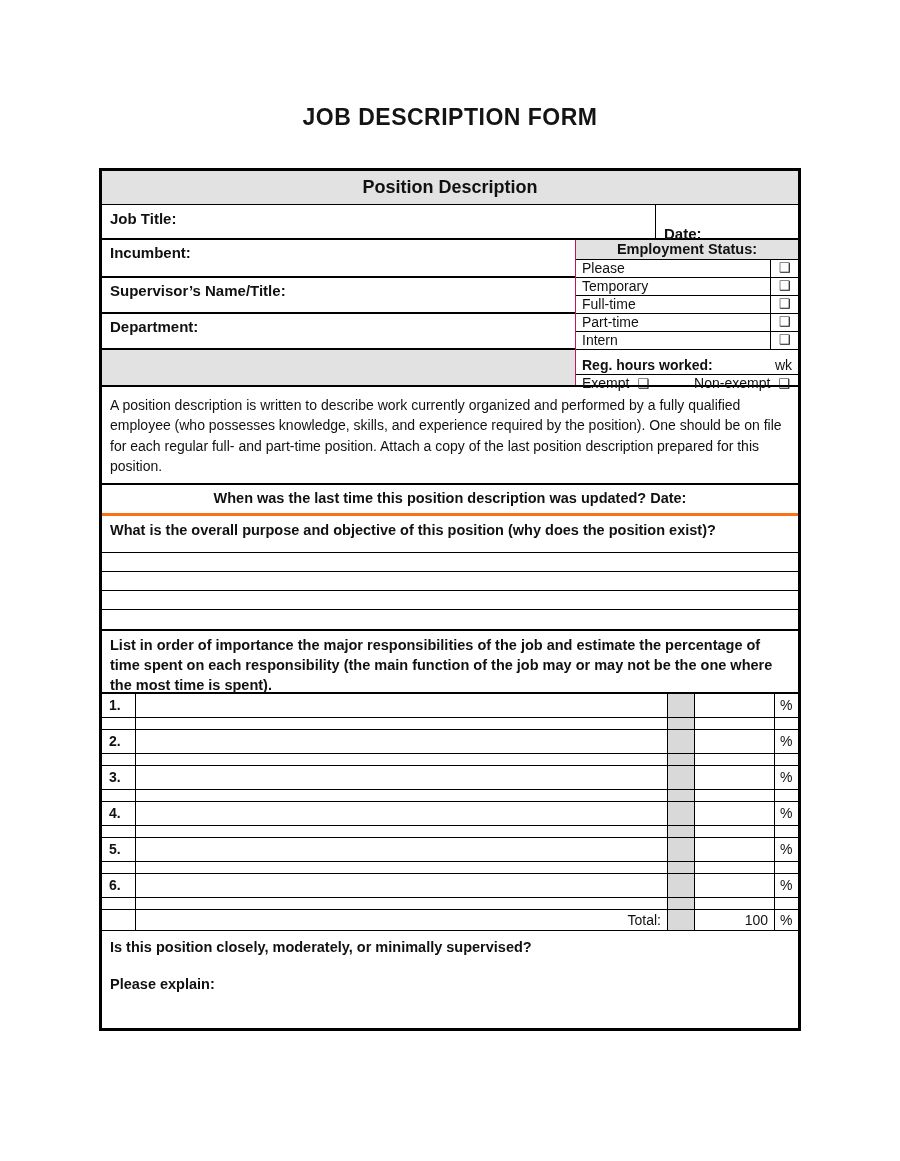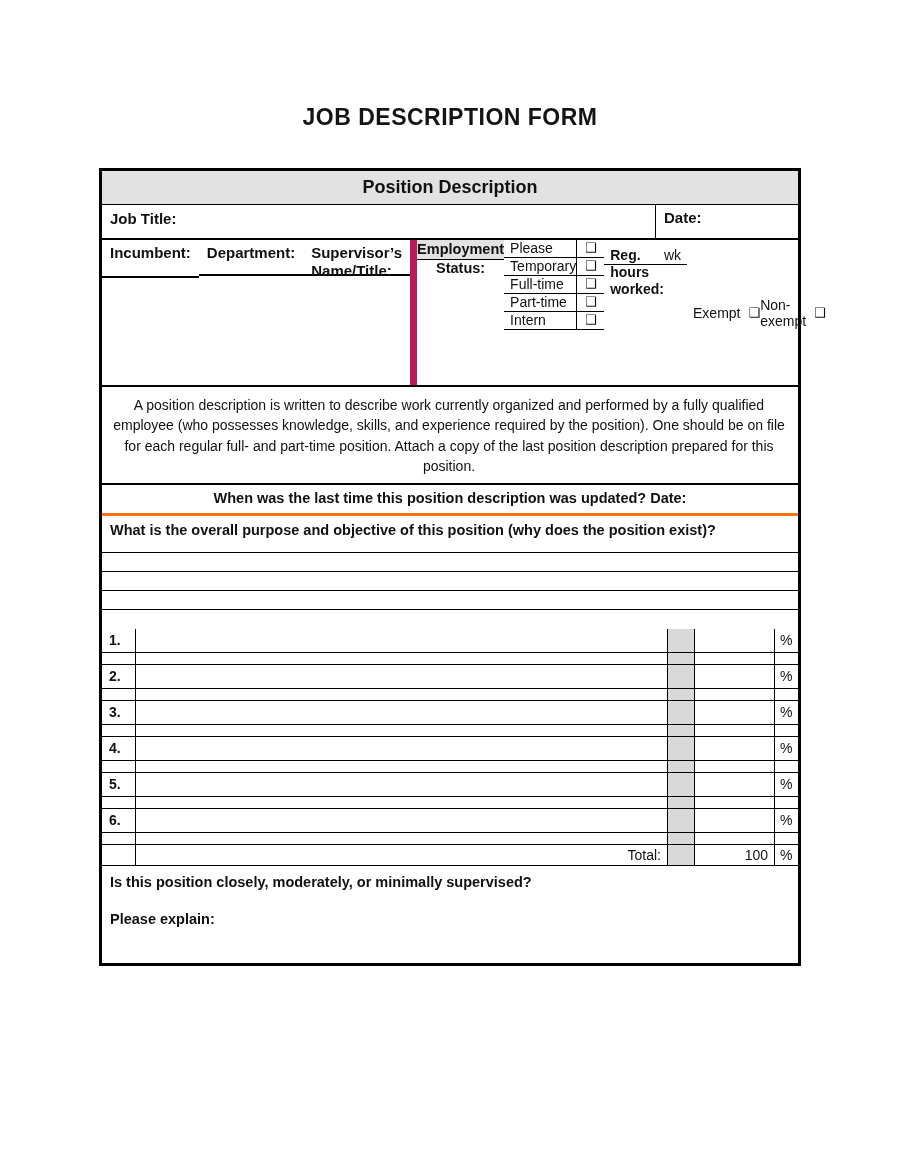--- a/index.html
+++ b/index.html
@@ -19,31 +19,31 @@
     border:3px solid #000; background:#fff;
   }
   
   .hdr {
     height:34px; background:#e2e2e2; border-bottom:1px solid #000;
     font-size:18px; font-weight:bold; text-align:center; line-height:32px;
   }
   
   .r-jobtitle { display:flex; height:35px; border-bottom:2px solid #000; }
   .cell-jobtitle { width:553px; padding:5px 8px; }
-  .cell-date { flex:1; border-left:1px solid #000; padding:4px 8px; }
+  .cell-date { flex:1; border-left:1px solid #000; padding:20px 8px; }
   .lbl { font-size:15px; font-weight:bold; }
   
   .r-info { display:flex; height:147px; border-bottom:2px solid #000; }
-  .info-left { width:473px; display:flex; flex-direction:row; }
+  .info-left { width:473px; display:flex; flex-direction:column; }
   .il-cell { padding:4px 8px; }
   .il-incumbent  { height:38px; border-bottom:2px solid #000; }
   .il-department { height:36px; border-bottom:2px solid #000; }
   .il-supervisor { height:36px; border-bottom:2px solid #000; }
   .il-gray { flex:1; background:#e2e2e2; }
-  .info-right { flex:1; border-left:7px solid #be185d; display:flex; flex-direction:row; }
+  .info-right { flex:1; border-left:1px solid #be185d; display:flex; flex-direction:column; }
   .es-header {
     height:20px; background:#e2e2e2; border-bottom:1px solid #000;
     font-size:14.5px; font-weight:bold; text-align:center; line-height:19px;
   }
   .es-opt { height:18px; border-bottom:1px solid #000; display:flex; }
   .es-opt-label { flex:1; font-size:14px; padding-left:6px; line-height:17px; }
   .es-opt-box {
     width:28px; border-left:1px solid #000; text-align:center;
     font-size:13px; line-height:16px;
   }
@@ -55,21 +55,21 @@
   .es-hours-unit  { font-size:14px; }
   .es-exempt {
     flex:1; display:flex; justify-content:space-between;
     padding:0 8px 0 6px; align-items:center;
   }
   .es-ex-pair { font-size:14px; display:flex; align-items:center; gap:8px; }
   .cbx { font-size:13px; }
   
   .r-para {
     height:98px; border-bottom:2px solid #000;
-    font-size:14px; line-height:1.45; padding:8px 10px 0 8px;text-align:center;
+    font-size:14px; line-height:1.45; padding:8px 10px 0 8px;
   }
   
   .r-when {
     height:31px; border-bottom:3px solid #f97316;
     font-size:14.5px; font-weight:bold; padding:5px 8px 0 8px;text-align:center;
   }
   
   .purpose-label {
     height:37px; border-bottom:1px solid #000;
     font-size:14.5px; font-weight:bold; padding:6px 8px 0 8px;
@@ -117,25 +117,25 @@
     <div class="cell-date">
       <span class="lbl">Date:</span>
     </div>
   </div>
 
   <div class="r-info">
     <div class="info-left">
       <div class="il-cell il-incumbent">
         <span class="lbl">Incumbent:</span>
       </div>
+      <div class="il-cell il-supervisor">
+        <span class="lbl">Supervisor’s Name/Title:</span>
+      </div>
       <div class="il-cell il-department">
         <span class="lbl">Department:</span>
-      </div>
-      <div class="il-cell il-supervisor">
-        <span class="lbl">Supervisor’s Name/Title:</span>
       </div>
       <div class="il-gray"></div>
     </div>
     <div class="info-right">
       <div class="es-header">Employment Status:</div>
       <div id="es-options">
   <div class="es-opt">
     <div class="es-opt-label">Please</div>
     <div class="es-opt-box">❑</div>
   </div>
@@ -184,20 +184,21 @@
   <div class="r-purpose">
     <div class="purpose-label">What is the overall purpose and objective of this position (why does the position exist)?</div>
     <div id="purpose-lines">
         <div class="pline"></div>
         <div class="pline"></div>
         <div class="pline"></div>
         <div class="pline"></div>
       </div>
   </div>
 
+  <div class="r-list">List in order of importance the major responsibilities of the job and estimate the percentage of time spent on each responsibility (the main function of the job may or may not be the one where the most time is spent).</div>
 
   <div class="r-resp" id="resp-rows">
 
   <div class="rrow a">
     <div class="rc rc-num">1.</div>
     <div class="rc rc-wide"></div>
     <div class="rc rc-spacer"></div>
     <div class="rc rc-val"></div>
     <div class="rc rc-pct">%</div>
   </div>

